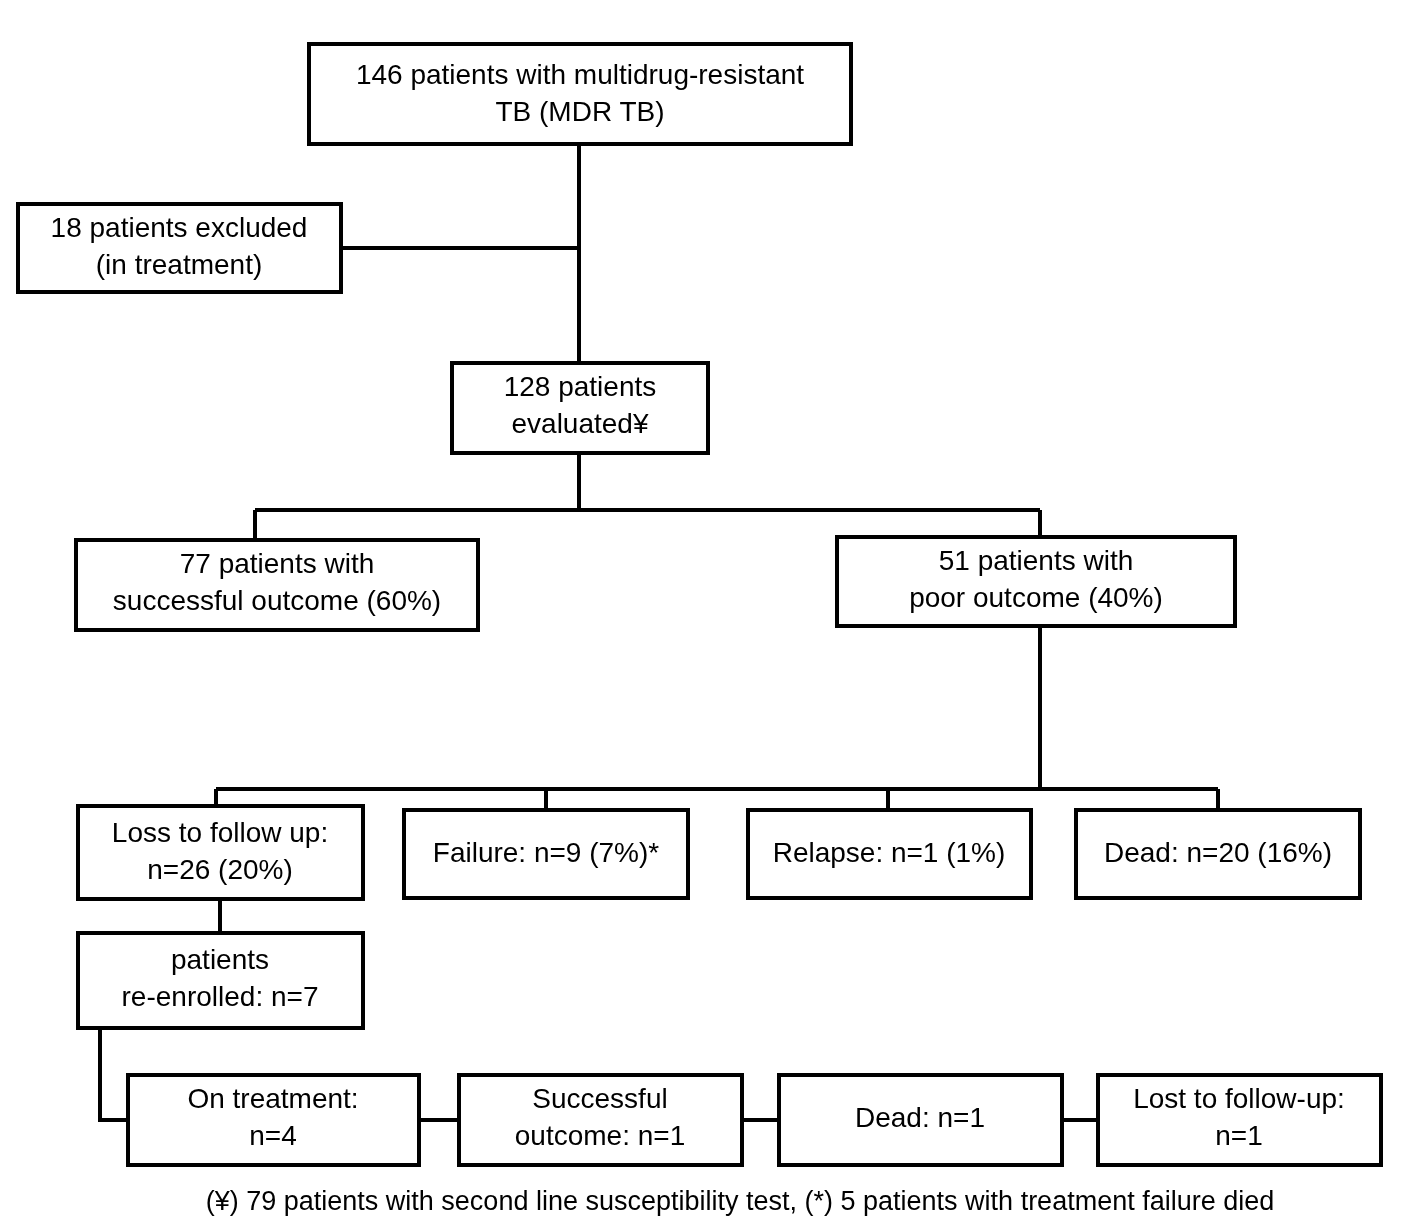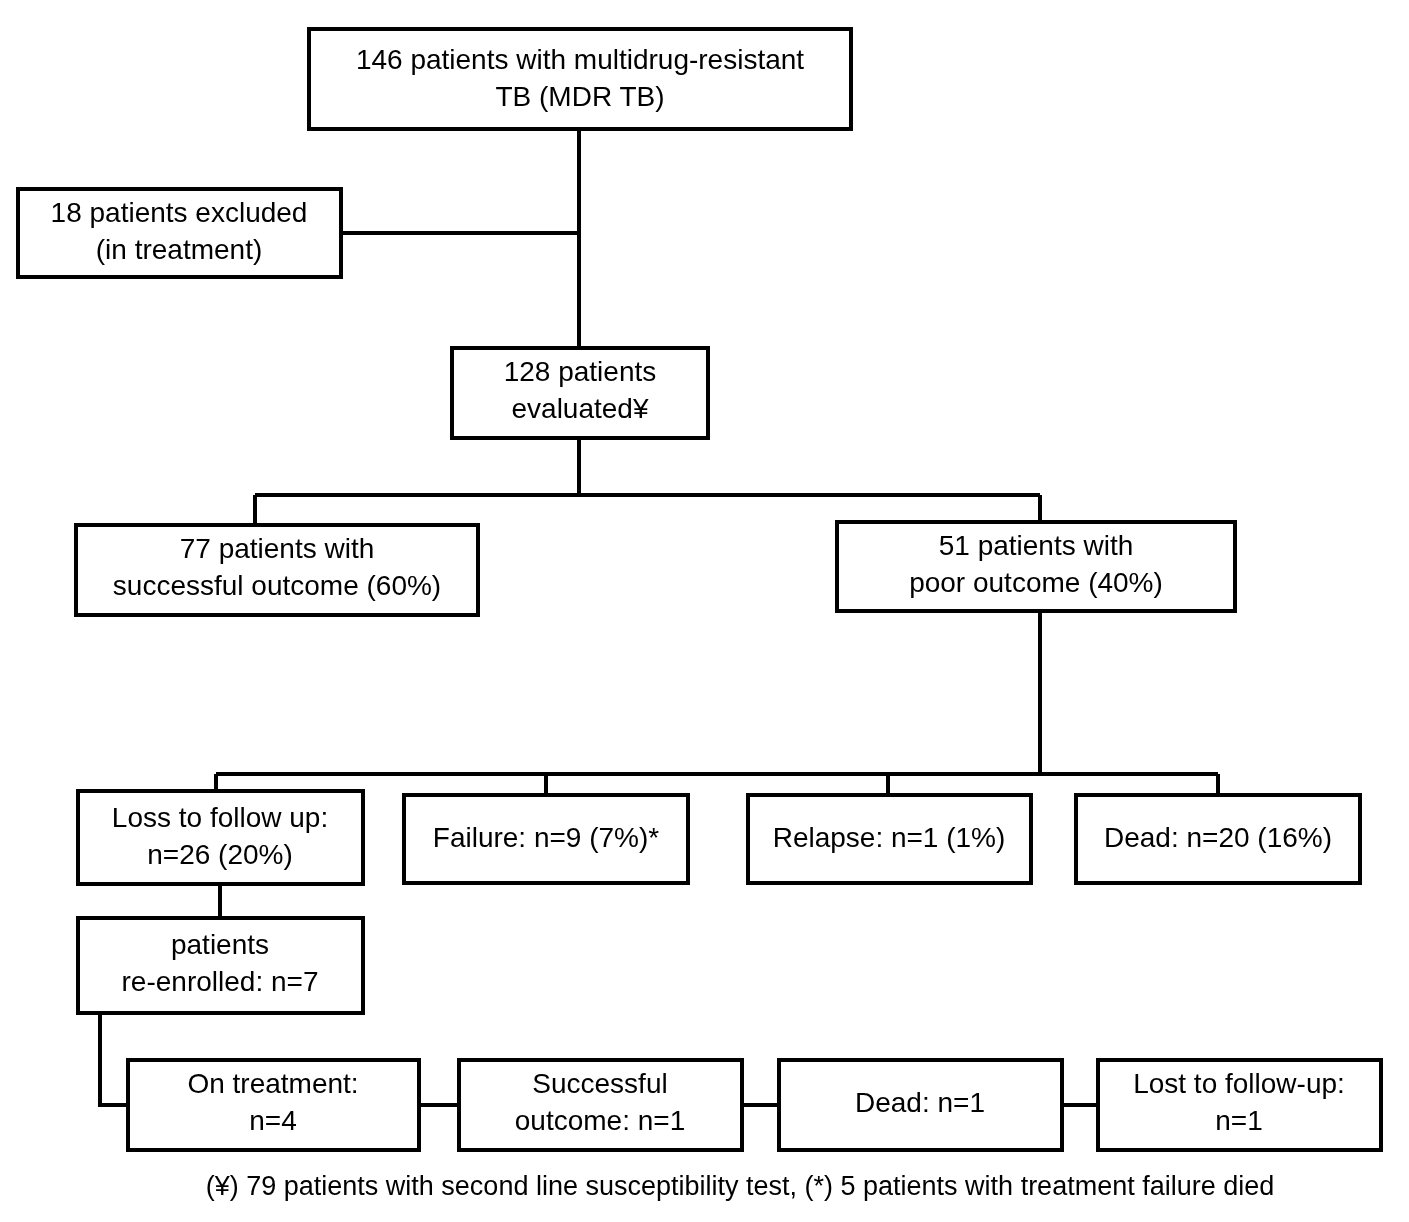--- a/index.html
+++ b/index.html
@@ -11,20 +11,21 @@
     width: 1409px;
     height: 1222px;
     font-family: "Liberation Sans", sans-serif;
     color: #000000;
     overflow: hidden;
   }
   #flowchart-root {
     position: relative;
     width: 1409px;
     height: 1152px;
+    margin-top: 15px;
   }
   svg#flow-svg {
     position: absolute;
     left: 0;
     top: 0;
     width: 1409px;
     height: 1222px;
     display: block;
   }
   .node-rect {

